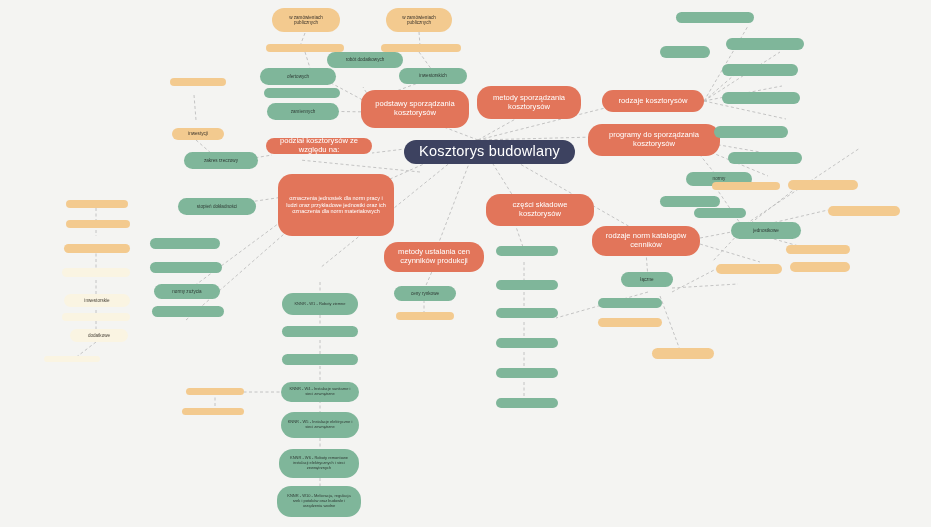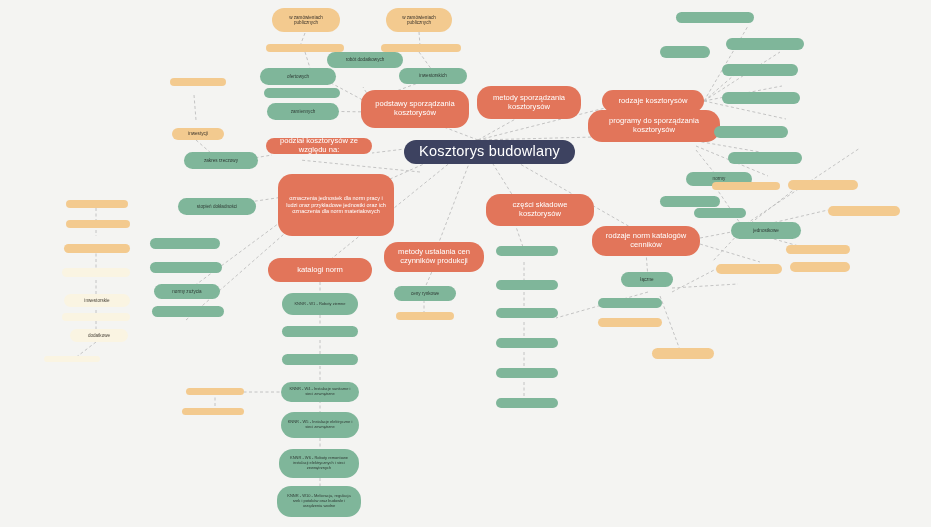--- a/index.html
+++ b/index.html
@@ -123,33 +123,32 @@
   <div class="node n-faded-tan s-xs" style="left:70px;top:329px;width:58px;height:13px;">dodatkowe</div>
 
   <div class="node n-central" style="left:404px;top:140px;width:171px;height:24px;">Kosztorys budowlany</div>
 
   <div class="node n-orange s-md" style="left:361px;top:90px;width:108px;height:38px;">podstawy sporządzania kosztorysów</div>
 
   <div class="node n-orange s-md" style="left:477px;top:86px;width:104px;height:33px;">metody sporządzania kosztorysów</div>
 
   <div class="node n-orange s-md" style="left:602px;top:90px;width:102px;height:22px;">rodzaje kosztorysów</div>
 
-  <div class="node n-orange s-md" style="left:588px;top:110px;width:132px;height:32px;">programy do sporządzania kosztorysów</div>
+  <div class="node n-orange s-md" style="left:588px;top:124px;width:132px;height:32px;">programy do sporządzania kosztorysów</div>
 
   <div class="node n-orange s-md" style="left:266px;top:138px;width:106px;height:16px;">podział kosztorysów ze względu na:</div>
 
   <div class="node n-orange s-sm" style="left:278px;top:174px;width:116px;height:62px;">oznaczenia jednostek dla norm pracy i ludzi oraz przykładowe jednostki oraz ich oznaczenia dla norm materiałowych</div>
 
   <div class="node n-orange s-md" style="left:459px;top:194px;width:108px;height:32px;margin-left:27px;">części składowe kosztorysów</div>
 
   <div class="node n-orange s-md" style="left:384px;top:242px;width:100px;height:30px;">metody ustalania cen czynników produkcji</div>
 
   <div class="node n-orange s-md" style="left:592px;top:226px;width:108px;height:30px;">rodzaje norm katalogów cenników</div>
 
-  <div class="node n-orange s-md" style="left:268px;top:258px;width:104px;height:24px;">katalogi norm</div>
 
   <div class="node n-green s-xs" style="left:260px;top:68px;width:76px;height:17px;">ofertowych</div>
   <div class="node n-green s-xs" style="left:267px;top:103px;width:72px;height:17px;">zamiennych</div>
   <div class="node n-green s-xs" style="left:327px;top:52px;width:76px;height:16px;">robót dodatkowych</div>
   <div class="node n-green s-xs" style="left:399px;top:68px;width:68px;height:16px;">inwestorskich</div>
   <div class="node n-green s-xs" style="left:184px;top:152px;width:74px;height:17px;">zakres rzeczowy</div>
   <div class="node n-green s-xs" style="left:178px;top:198px;width:78px;height:17px;">stopień dokładności</div>
   <div class="node n-green s-xs" style="left:154px;top:284px;width:66px;height:15px;">normy zużycia</div>
   <div class="node n-green s-xs" style="left:394px;top:286px;width:62px;height:15px;">ceny rynkowe</div>
   <div class="node n-green s-xs" style="left:686px;top:172px;width:66px;height:14px;">normy</div>

